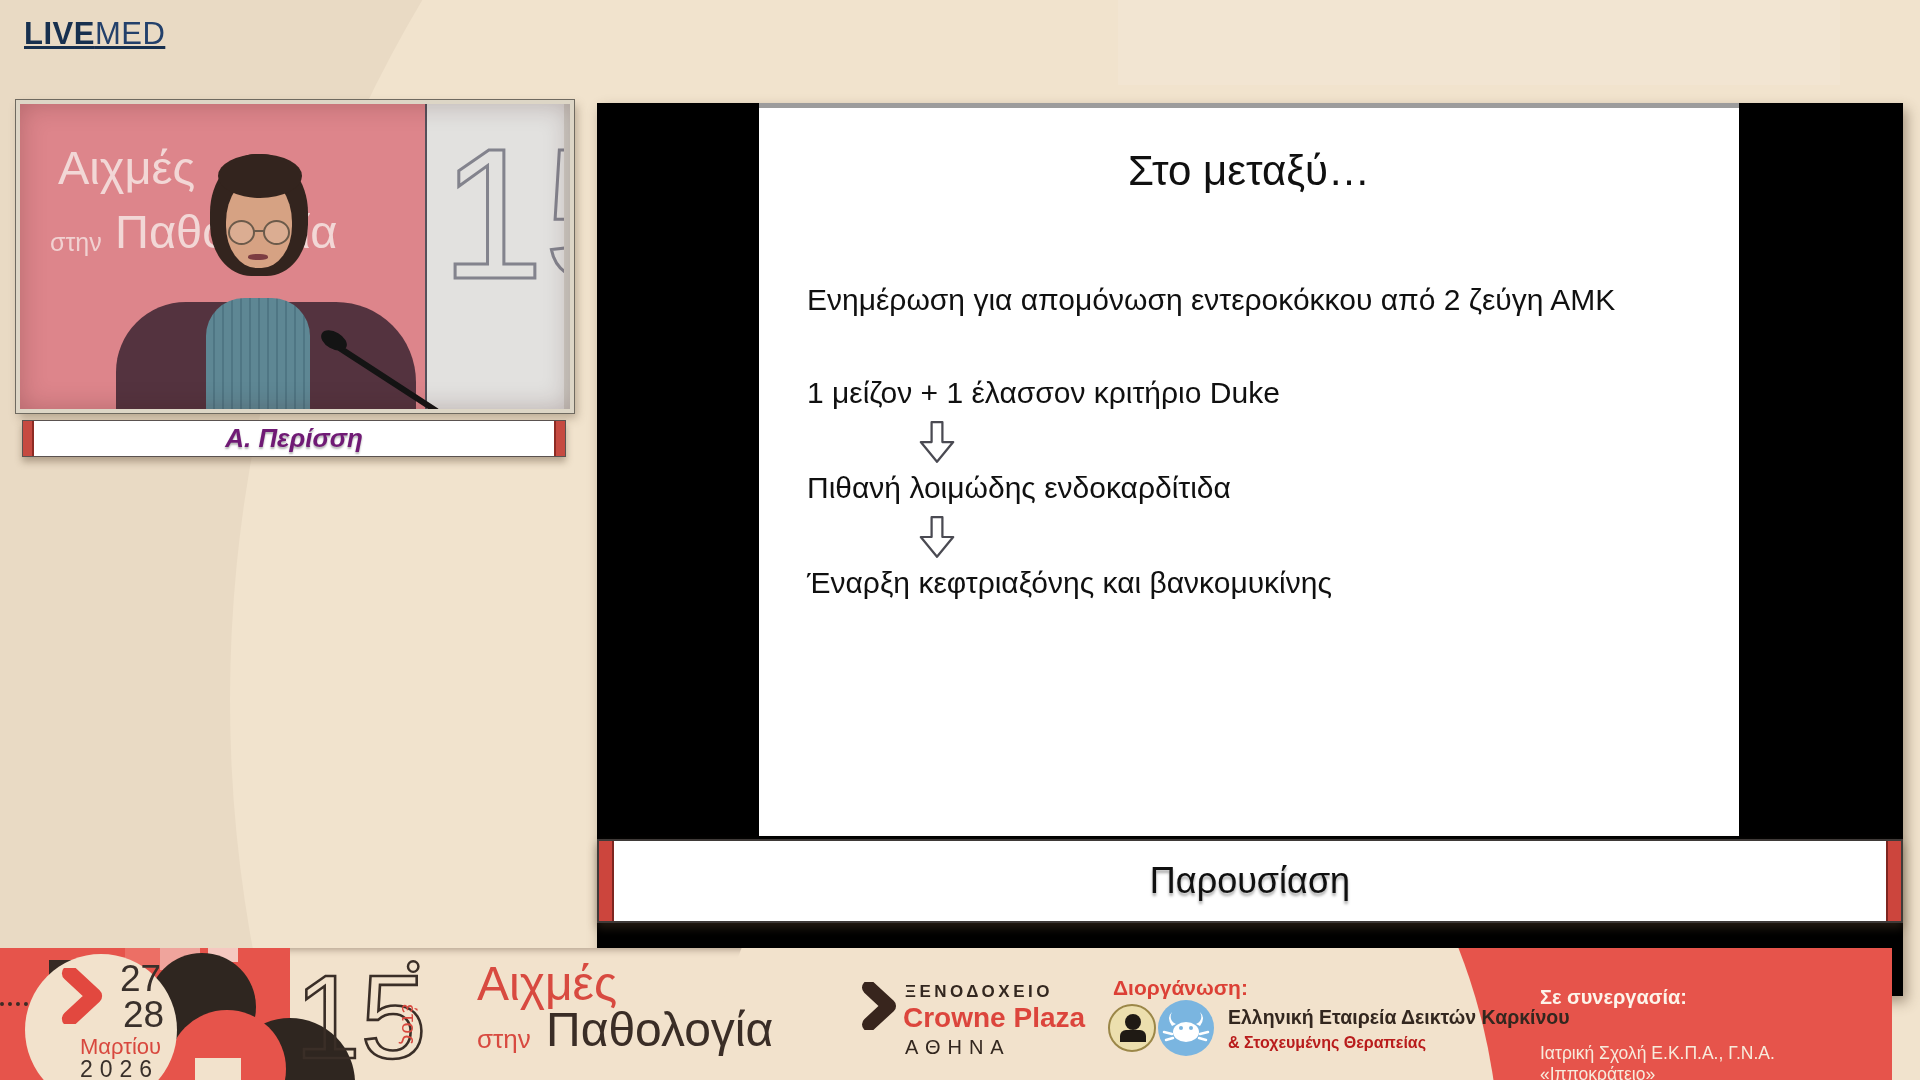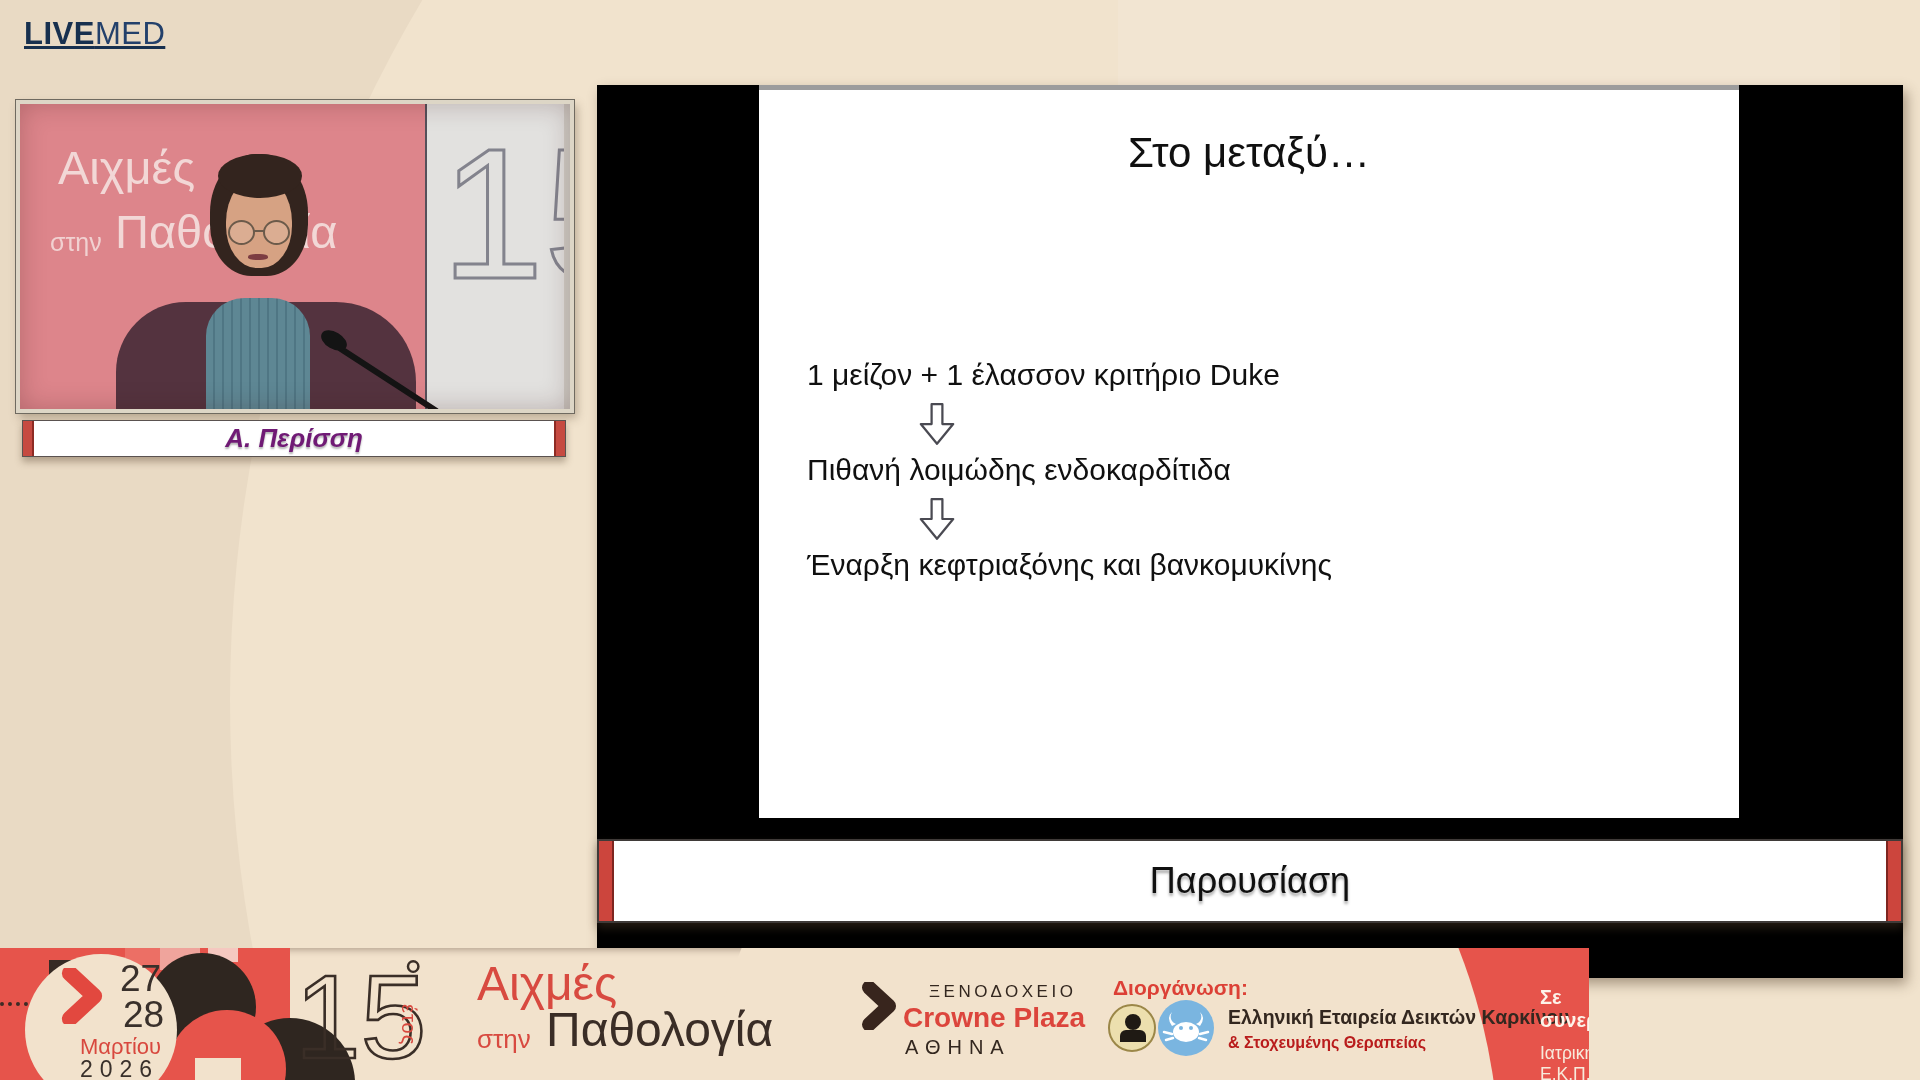--- a/index.html
+++ b/index.html
@@ -58,21 +58,21 @@
     background:#fff; border:1px solid #5a5250; box-shadow:0 5px 7px rgba(90,70,50,0.4);
     display:flex; align-items:center; justify-content:center; z-index:5;
   }
   .name-plate .bar { position:absolute; top:0; bottom:0; width:11px; background:#c64a41; }
   .name-plate .bar.left { left:0; border-right:2px solid #8e2b24; }
   .name-plate .bar.right { right:0; border-left:2px solid #8e2b24; }
   .name-plate .txt { font-size:26px; font-weight:700; color:#701a75; text-shadow:0 2px 2px rgba(0,0,0,0.3);font-style:italic; }
 
   
   .slide-shell {
-    position:absolute; left:597px; top:85px; width:1306px; height:893px;
+    position:absolute; left:597px; top:103px; width:1306px; height:893px;
     background:#000; box-shadow:4px 6px 12px rgba(80,60,40,0.45); z-index:5;
   }
   .slide-white { position:absolute; left:162px; top:0; width:980px; height:733px; background:#ffffff; }
   .slide-topline { position:absolute; left:162px; top:0; width:980px; height:5px; background:#9c9c9c; }
   .slide-title { position:absolute; left:0; right:0; top:44px; text-align:center; font-size:42px; color:#101010; }
   .slide-line { position:absolute; left:48px; font-size:30px; color:#101010; white-space:nowrap; }
   .sl-1 { top:180px; } .sl-2 { top:273px; } .sl-3 { top:368px; } .sl-4 { top:463px; }
   .slide-arrow { position:absolute; left:160px; width:36px; height:48px; }
   .ar-1 { top:315px; } .ar-2 { top:410px; }
 
@@ -82,21 +82,21 @@
     background:#fff; border:2px solid #3f3a38; box-shadow:0 5px 9px rgba(80,60,40,0.45);
     display:flex; align-items:center; justify-content:center; z-index:5;
   }
   .caption-bar .bar { position:absolute; top:0; bottom:0; width:15px; background:#cc453d; }
   .caption-bar .bar.left { left:0; border-right:2px solid #7e2620; }
   .caption-bar .bar.right { right:0; border-left:2px solid #7e2620; }
   .caption-bar .txt { font-size:36px; color:#101010; text-shadow:0 3px 3px rgba(0,0,0,0.35); }
 
   
   .footer {
-    position:absolute; left:0; top:948px; width:1589px; height:132px;
+    position:absolute; left:0; top:948px; width:1892px; height:132px;
     background:#f2e2cc; overflow:hidden; z-index:6;
     box-shadow:inset 0 6px 7px -4px rgba(60,40,30,0.35);
   }
   .f-red-left  { position:absolute; left:0; top:0; width:290px; height:132px; background:#e6544b; }
   .f-red-right { position:absolute; left:1408px; top:0; right:0; height:132px; background:#e6544b; }
   .f-cream-curve { position:absolute; left:700px; top:-278px; width:800px; height:1000px; border-radius:50%; background:#f2e2cc; }
   .f-red-lite { position:absolute; left:125px; top:0; width:42px; height:20px; background:#ec6f65; }
   .f-dot-line { position:absolute; left:0; top:54px; width:172px; border-top:4px dotted #3c2b25; }
   .f-sq-dark { position:absolute; left:49px; top:12px; width:26px; height:26px; background:#362a24; }
   .f-sq-pink1 { position:absolute; left:160px; top:0; width:40px; height:22px; background:#efa49c; }
@@ -111,21 +111,21 @@
   .f-day2 { position:absolute; left:123px; top:46px; font-size:37px; color:#39302b; }
   .f-month { position:absolute; left:80px; top:86px; font-size:22px; color:#d8483e; }
   .f-year { position:absolute; left:80px; top:108px; font-size:23px; letter-spacing:7px; color:#39302b; }
   .f-15 { position:absolute; left:295px; top:8px; }
   .f-degree { position:absolute; left:404px; top:2px; font-size:46px; font-weight:300; color:#3a2e27; }
   .f-etos { position:absolute; left:420px; top:56px; font-size:20px; color:#d8483e; transform:rotate(90deg); transform-origin:top left; letter-spacing:1px; }
   .f-brand1 { position:absolute; left:477px; top:8px; font-size:48px; color:#d84a40; }
   .f-brand2p { position:absolute; left:477px; top:76px; font-size:26px; color:#d84a40; }
   .f-brand2 { position:absolute; left:546px; top:54px; font-size:48px; color:#3a2d26; }
   .f-hotel-chev { position:absolute; left:862px; top:34px; }
-  .f-hotel-label { position:absolute; left:905px; top:34px; font-size:17px; letter-spacing:3.5px; color:#33271f; font-weight:400;margin-left:24px; }
+  .f-hotel-label { position:absolute; left:905px; top:34px; font-size:17px; letter-spacing:3.5px; color:#33271f; font-weight:700; }
   .f-hotel-name { position:absolute; left:903px; top:54px; font-size:28px; font-weight:700; color:#dc453c; }
   .f-hotel-city { position:absolute; left:905px; top:88px; font-size:20px; letter-spacing:7px; color:#33271f; }
   .f-org-label { position:absolute; left:1113px; top:28px; font-size:21px; font-weight:700; color:#dc4036; }
   .f-logo-yellow { position:absolute; left:1108px; top:56px; width:48px; height:48px; border-radius:50%; background:#ecdfae; border:2px solid #9b8748; }
   .f-logo-yellow .head { position:absolute; left:15px; top:8px; width:16px; height:16px; border-radius:50%; background:#1f1a14; }
   .f-logo-yellow .shoulders { position:absolute; left:10px; top:24px; width:26px; height:12px; border-radius:6px 6px 0 0; background:#1f1a14; }
   .f-logo-blue { position:absolute; left:1158px; top:52px; width:56px; height:56px; border-radius:50%; background:#7ab5e0; }
   .f-org-line1 { position:absolute; left:1228px; top:58px; font-size:19.5px; font-weight:600; color:#33271f; }
   .f-org-line2 { position:absolute; left:1228px; top:86px; font-size:16px; font-weight:600; color:#b91c1c; }
   .f-part-label { position:absolute; left:1540px; top:38px; font-size:20px; font-weight:700; color:#fdf4ea; }
@@ -172,20 +172,21 @@
 
 <div class="name-plate">
   <div class="bar left"></div>
   <div class="bar right"></div>
   <div class="txt">Α. Περίσση</div>
 </div>
 
 <div class="slide-shell">
   <div class="slide-white">
     <div class="slide-title">Στο μεταξύ…</div>
+    <div class="slide-line sl-1">Ενημέρωση για απομόνωση εντεροκόκκου από 2 ζεύγη ΑΜΚ</div>
     <div class="slide-line sl-2">1 μείζον + 1 έλασσον κριτήριο Duke</div>
     <svg class="slide-arrow ar-1" viewBox="0 0 40 48">
       <path d="M14 2 H26 V24 H38 L20 46 L2 24 H14 Z" fill="#ffffff" stroke="#4a4a52" stroke-width="2.5" stroke-linejoin="round"></path>
     </svg>
     <div class="slide-line sl-3">Πιθανή λοιμώδης ενδοκαρδίτιδα</div>
     <svg class="slide-arrow ar-2" viewBox="0 0 40 48">
       <path d="M14 2 H26 V24 H38 L20 46 L2 24 H14 Z" fill="#ffffff" stroke="#4a4a52" stroke-width="2.5" stroke-linejoin="round"></path>
     </svg>
     <div class="slide-line sl-4">Έναρξη κεφτριαξόνης και βανκομυκίνης</div>
   </div>

